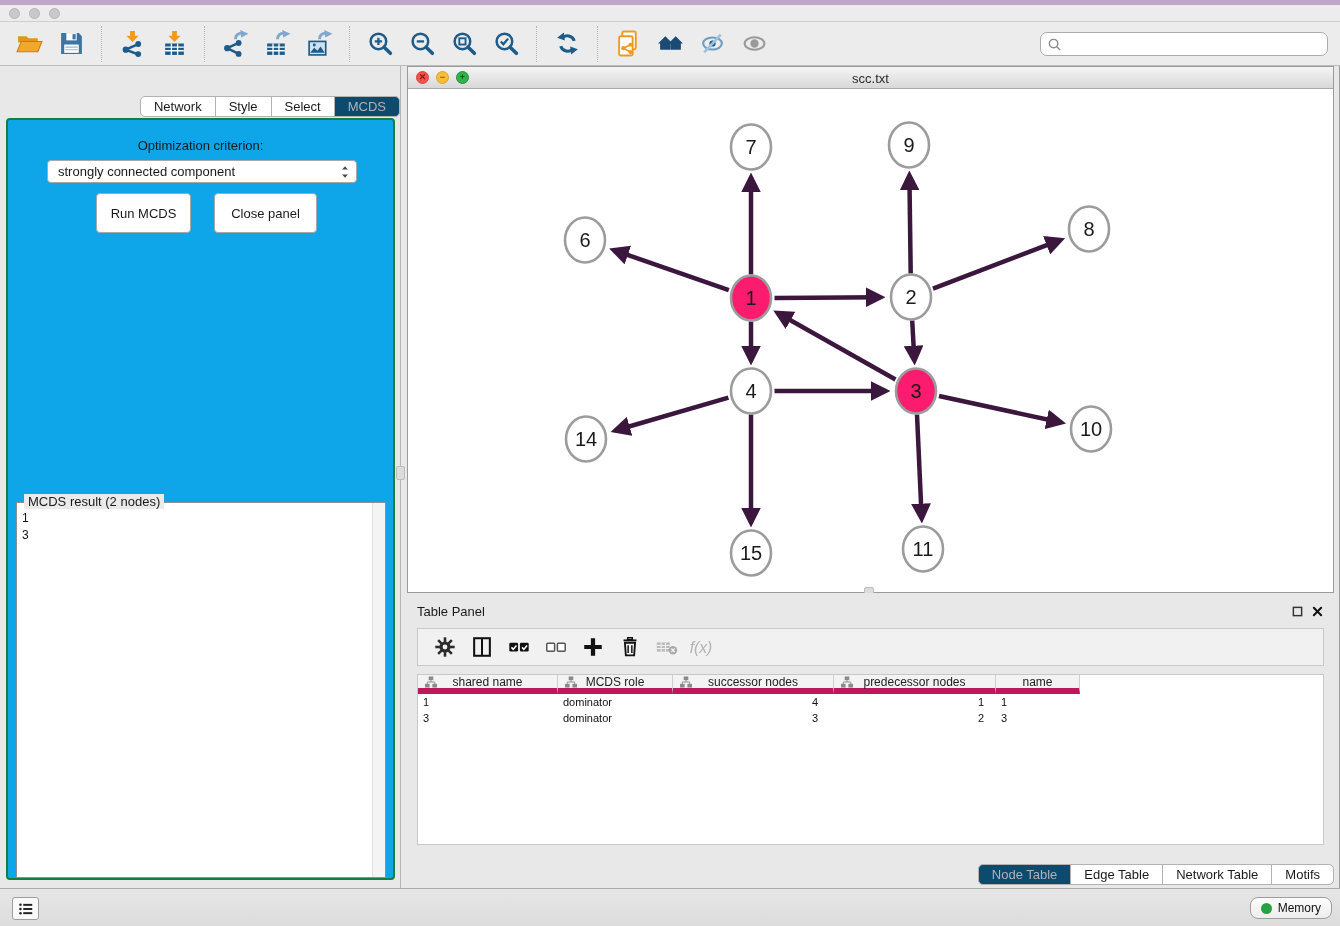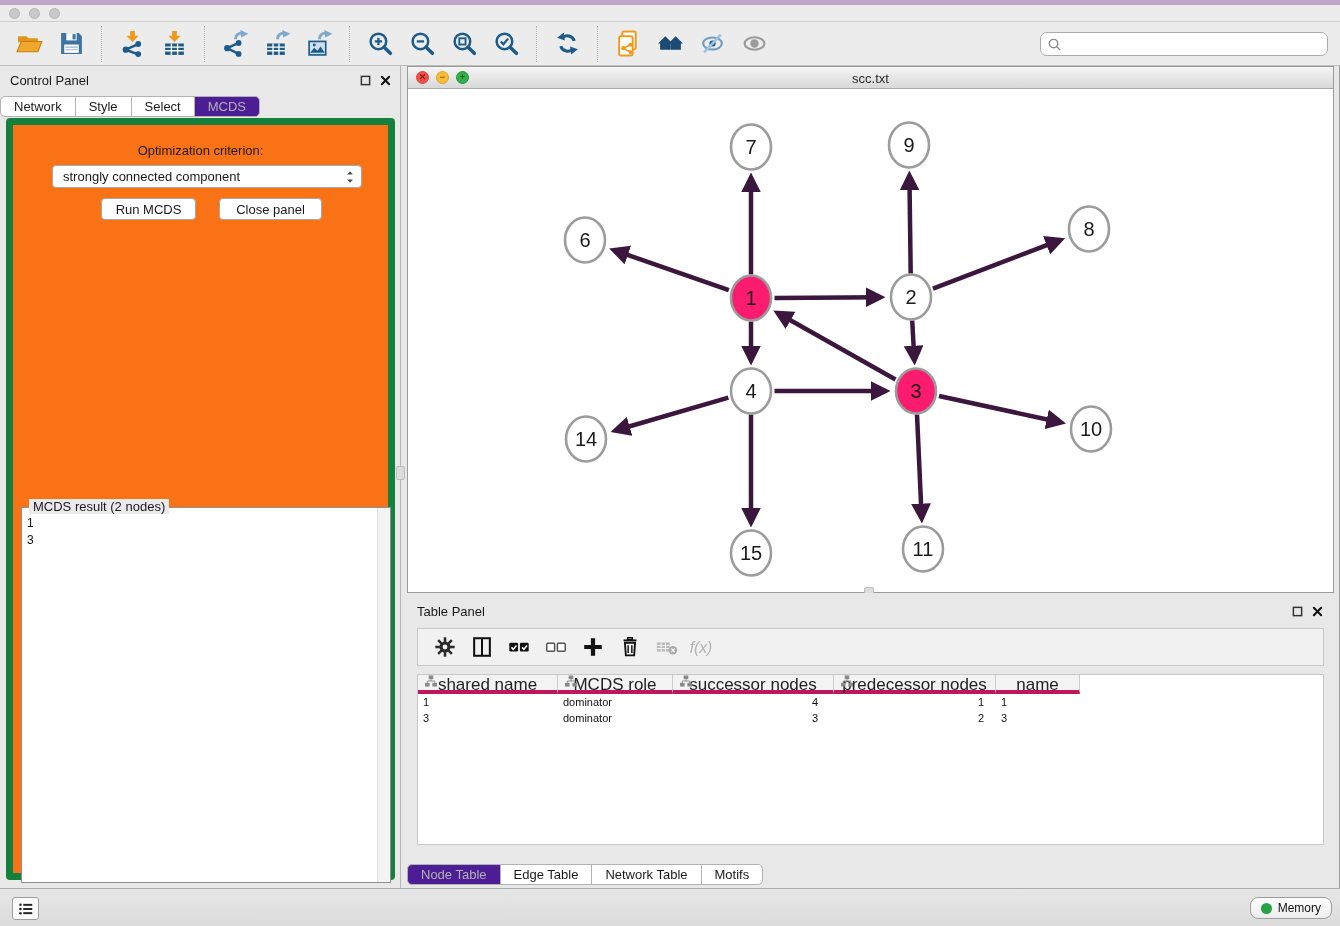--- a/index.html
+++ b/index.html
@@ -17,34 +17,34 @@
   .tbtn svg{width:27px;height:27px;}
   .tsep{width:1px;height:36px;border-left:1px dotted #b3b3b3;margin:0 9px;}
   .searchbox{position:absolute;right:12px;top:10px;width:288px;height:24px;background:#fff;border:1px solid #ababab;border-radius:7px;display:flex;align-items:center;padding:0 6px;}
   .searchbox svg{width:15px;height:15px;margin-right:4px;}
   .searchbox input{border:none;outline:none;flex:1;font-size:12px;background:transparent;}
   
   .panel-head{position:absolute;left:0;top:0;width:100%;height:26px;}
   .panel-head .pt{position:absolute;left:10px;top:7px;font-size:13px;color:#1a1a1a;}
   .phbtn{position:absolute;top:7px;width:14px;height:14px;display:flex;align-items:center;justify-content:center;}
   .phbtn svg{width:11px;height:11px;}
-  .tabbar{display:flex;justify-content:flex-start;}
+  .tabbar{display:flex;justify-content:flex-end;}
   .tab{background:#fff;border:1px solid #b2b2b2;padding:2px 13px;font-size:13px;color:#1a1a1a;margin-left:-1px;white-space:nowrap;}
   .tab:first-child{border-radius:5px 0 0 5px;margin-left:0;}
   .tab:last-child{border-radius:0 5px 5px 0;}
-  .tab.sel{background:#4c1d95;color:#b2b2b2;}
+  .tab.sel{background:#0c4a6e;color:#b2b2b2;}
   
   .control-panel{position:absolute;left:0;top:66px;width:401px;height:826px;background:#e8e8e8;border-right:1px solid #b5b5b5;}
   .cp-tabs{position:absolute;left:0;top:30px;width:100%;}
-  .cp-content{position:absolute;left:6px;top:52px;width:389px;height:762px;background:#f97316;border:7px solid #15803d;border-radius:4px;}
+  .cp-content{position:absolute;left:6px;top:52px;width:389px;height:762px;background:#0ea5e9;border:2px solid #15803d;border-radius:4px;}
   .opt-label{margin-top:18px;text-align:center;font-size:13px;color:#1a1a1a;}
   .dropdown{position:absolute;left:39px;top:40px;width:310px;height:23px;background:#fff;border:1px solid #a8a8a8;border-radius:4px;font-size:13px;color:#1a1a1a;display:flex;align-items:center;padding:0 6px 0 10px;justify-content:space-between;}
   .dropdown .dval{flex:1;}
   .dropdown svg{width:10px;height:16px;}
-  .cp-btn{position:absolute;top:73px;height:22px;background:#fff;border:1px solid #a8a8a8;border-radius:4px;font-size:13px;color:#1a1a1a;display:flex;align-items:center;justify-content:center;}
+  .cp-btn{position:absolute;top:73px;height:40px;background:#fff;border:1px solid #a8a8a8;border-radius:4px;font-size:13px;color:#1a1a1a;display:flex;align-items:center;justify-content:center;}
   
   .resbox{position:absolute;left:8px;top:374px;width:370px;height:384px;}
   .resbox .box{position:absolute;left:0;right:0;top:8px;bottom:0;background:#fff;border:1px solid #8f8f8f;}
   .resbox .legend{position:absolute;left:8px;top:0;background:#eaeaea;padding:0 4px;font-size:13px;color:#1a1a1a;z-index:2;}
   .resbox .lines{position:absolute;left:6px;top:16px;font-size:12px;color:#111;line-height:17px;}
   .resbox .vtrack{position:absolute;right:1px;top:9px;bottom:1px;width:13px;background:#f4f4f4;border-left:1px solid #e2e2e2;}
   .v-handle{position:absolute;left:396px;top:466px;width:9px;height:14px;background:#dcdcdc;border:1px solid #bdbdbd;border-radius:2px;}
   
   .netwin{position:absolute;left:407px;top:66px;width:927px;height:527px;border:1px solid #9a9a9a;}
   .net-titlebar{position:absolute;left:0;top:0;width:100%;height:22px;background:linear-gradient(#f5f5f5,#d8d8d8);border-bottom:1px solid #aaa;}
@@ -57,21 +57,21 @@
   .canvas svg{position:absolute;left:0;top:0;}
   .h-handle{position:absolute;left:456px;bottom:-3px;width:10px;height:8px;background:#dcdcdc;border:1px solid #bdbdbd;border-radius:2px;}
   
   .table-panel{position:absolute;left:407px;top:593px;width:927px;height:295px;background:#e8e8e8;}
   .tp-toolbar{position:absolute;left:10px;top:35px;width:907px;height:38px;background:#f1f1f1;border:1px solid #c8c8c8;display:flex;align-items:center;padding-left:8px;}
   .tp-toolbar .tbtn{width:33px;height:33px;margin:0 2px;}
   .tp-toolbar .tbtn svg{width:24px;height:24px;}
   .tp-toolbar .tbtn.wide svg{width:33px;}
   .tp-table{position:absolute;left:10px;top:81px;width:907px;height:171px;background:#fff;border:1px solid #c8c8c8;overflow:hidden;}
   .tp-hrow{display:flex;height:19px;}
-  .th{background:#f3f3f3;border-right:1px solid #cdcdcd;border-bottom:4px solid #be185d;display:flex;justify-content:center;position:relative;font-size:17px;color:#222;}
+  .th{background:#f3f3f3;border-right:1px solid #cdcdcd;border-bottom:6px solid #be185d;display:flex;align-items:center;justify-content:center;position:relative;font-size:12px;color:#222;}
   .th svg{position:absolute;left:7px;width:12px;height:12px;}
   .tr{display:flex;height:16px;}
   .td{font-size:11px;color:#111;display:flex;align-items:center;}
   .c0{width:140px;} .c1{width:115px;} .c2{width:161px;} .c3{width:162px;} .c4{width:84px;}
   .al{padding-left:5px;justify-content:flex-start;}
   .al0{padding-left:5px;justify-content:flex-start;}
   .ar2{padding-right:16px;justify-content:flex-end;}
   .ar3{padding-right:12px;justify-content:flex-end;}
   .tp-tabs{position:absolute;left:0;top:271px;width:100%;}
   .disabled{opacity:0.85;}
@@ -236,33 +236,20 @@
     <div class="searchbox">
       <svg viewBox="0 0 16 16">
           <circle cx="7" cy="7" r="4.5" fill="none" stroke="#8a8a8a" stroke-width="1.5"></circle>
           <path d="M10.5 10.5L14 14" stroke="#8a8a8a" stroke-width="1.5"></path>
         </svg>
       <input placeholder="" style="">
     </div>
   </div>
 
   <div class="control-panel">
-    <div class="panel-head">
-      <div class="pt">Control Panel</div>
-      <div class="phbtn" style="right:28px">
-          <svg viewBox="0 0 12 12">
-            <rect x="1.5" y="1.5" width="9" height="9" fill="none" stroke="#333" stroke-width="1.6"></rect>
-          </svg>
-        </div>
-      <div class="phbtn" style="right:8px">
-          <svg viewBox="0 0 12 12">
-            <path d="M2 2l8 8M10 2l-8 8" stroke="#111" stroke-width="2.2" stroke-linecap="round"></path>
-          </svg>
-        </div>
-    </div>
     <div class="tabbar cp-tabs" id="cp-tabs">
         <div class="tab">Network</div>
         <div class="tab">Style</div>
         <div class="tab">Select</div>
         <div class="tab sel">MCDS</div>
       </div>
     <div class="cp-content">
       <div class="opt-label">Optimization criterion:</div>
       <div class="dropdown">
         <span class="dval">strongly connected component</span>

